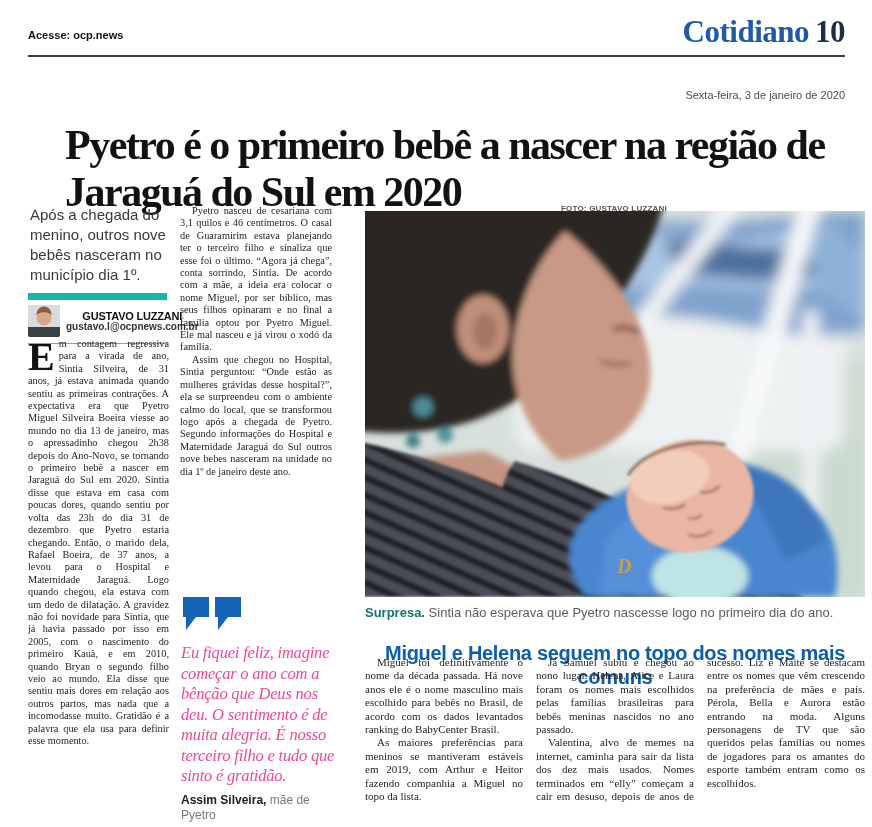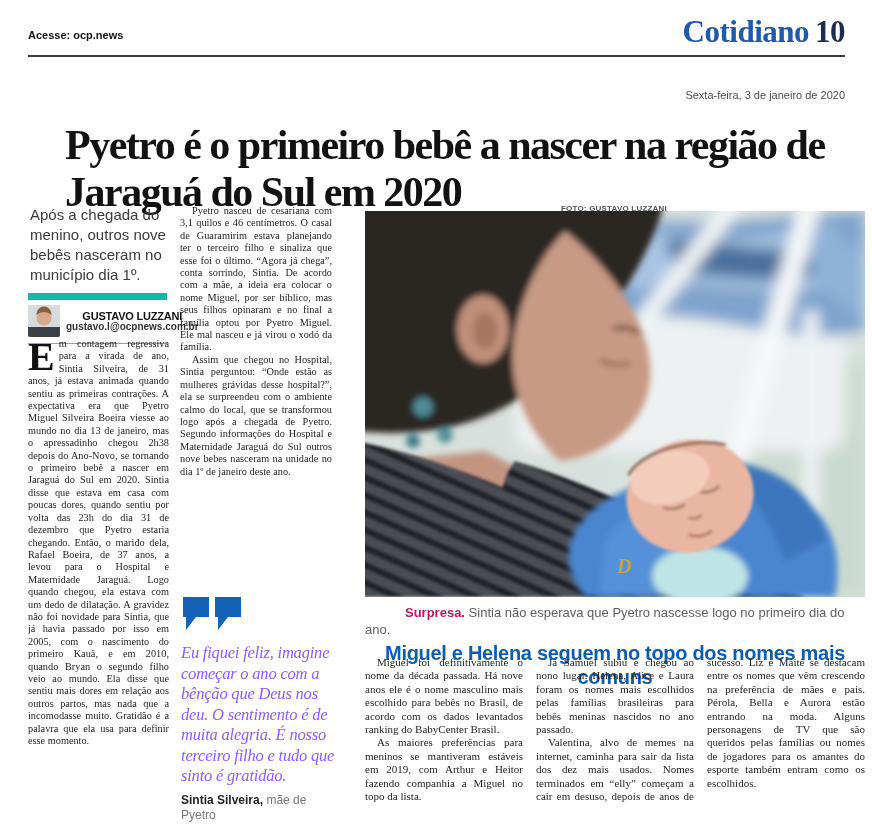--- a/index.html
+++ b/index.html
@@ -36,30 +36,30 @@
   .bodycol{font:400 10.3px/12.4px "Liberation Serif",serif;text-align:justify;color:#1d1d1d;overflow:hidden;hyphens:auto;}
   .col1{left:28px;top:338px;width:141px;height:489px;}
   .col2{left:180px;top:205px;width:152px;height:385px;}
   .bodycol p{margin:0;}
   .bodycol p.indent{text-indent:12px;}
   .dropcap{float:left;font:700 40px/33px "Liberation Serif",serif;padding:2px 4px 0 0;color:#121212;}
 
   
   .pullquote{left:181px;top:597px;width:158px;}
   .pq-icon{display:block;margin-bottom:8px;}
-  .pq-text{font:italic 400 16.5px/20.5px "Liberation Serif",serif;color:#8b5cf6;letter-spacing:-.2px;}
+  .pq-text{font:italic 400 16.5px/20.5px "Liberation Serif",serif;color:#ec4899;letter-spacing:-.2px;}
   .pq-attr{margin-top:6px;font:400 12px/15px "Liberation Sans","DejaVu Sans",sans-serif;color:#777;}
   .pq-attr b{color:#222;}
 
   
   .photocredit{right:8px;top:204px;width:500px;text-align:center;font:700 8px/10px "Liberation Sans","DejaVu Sans",sans-serif;color:#555;letter-spacing:.2px;}
   .photo{left:365px;top:211px;width:500px;height:386px;overflow:hidden;background:#cfd9d6;}
   .photo svg{display:block;width:100%;height:100%;}
   .caption{left:365px;top:604px;width:500px;font:400 13px/17px "Liberation Sans","DejaVu Sans",sans-serif;color:#5d5d5d;}
-  .caption b{color:#be185d;font-weight:700;margin-left:40px;}
+  .caption b{color:#0f766e;font-weight:700;}
 
   
   .subhead{left:365px;top:624px;width:500px;font:700 20px/24px "Liberation Sans","DejaVu Sans",sans-serif;color:#0d5dad;letter-spacing:-.3px;text-align:center;}
   .sec{left:365px;top:656px;width:500px;height:168px;overflow:hidden;
        column-count:3;column-gap:13px;
        font:400 11px/13.4px "Liberation Serif",serif;text-align:justify;color:#1d1d1d;hyphens:auto;}
   .sec p{margin:0;text-indent:12px;}
 </style>
 </head>
 <body>
@@ -100,21 +100,21 @@
 </div>
 
 <div class="abs pullquote">
   <span class="pq-icon">
     <svg width="64" height="34" viewBox="0 0 64 34" aria-hidden="true">
       <path d="M2 0h26v20H15L5 33V20H2z" fill="#1563b7"></path>
       <path d="M34 0h26v20H47L37 33V20h-3z" fill="#1563b7"></path>
     </svg>
   </span>
   <div class="pq-text">Eu fiquei feliz, imagine começar o ano com a bênção que Deus nos deu. O sentimento é de muita alegria. É nosso terceiro filho e tudo que sinto é gratidão.</div>
-  <div class="pq-attr"><b>Sintia Silveira,</b><span> mãe de Pyetro</span></div>
+  <div class="pq-attr"><b>Assim Silveira,</b><span> mãe de Pyetro</span></div>
 </div>
 
 <div class="abs photocredit">FOTO: GUSTAVO LUZZANI</div>
 
 <div class="abs photo">
   <svg viewBox="0 0 500 386" preserveAspectRatio="none" aria-hidden="true">
     <defs>
       <filter id="b6" x="-20%" y="-20%" width="140%" height="140%">
           <feGaussianBlur stdDeviation="7"></feGaussianBlur>
         </filter>

